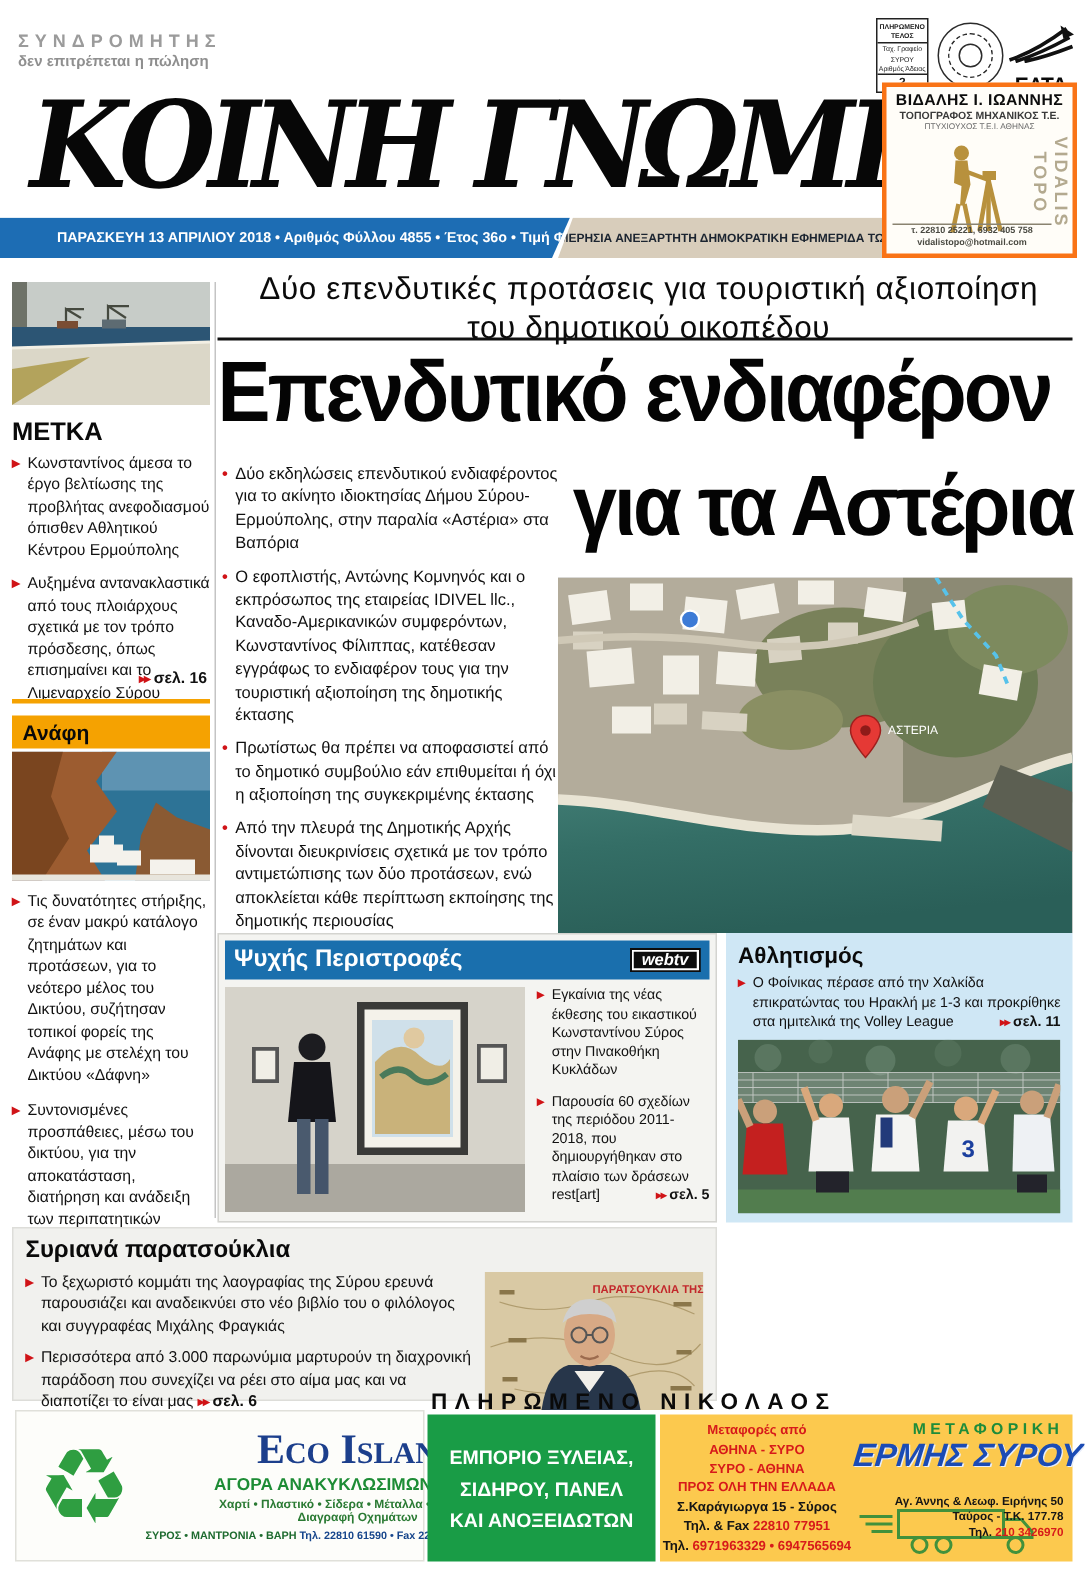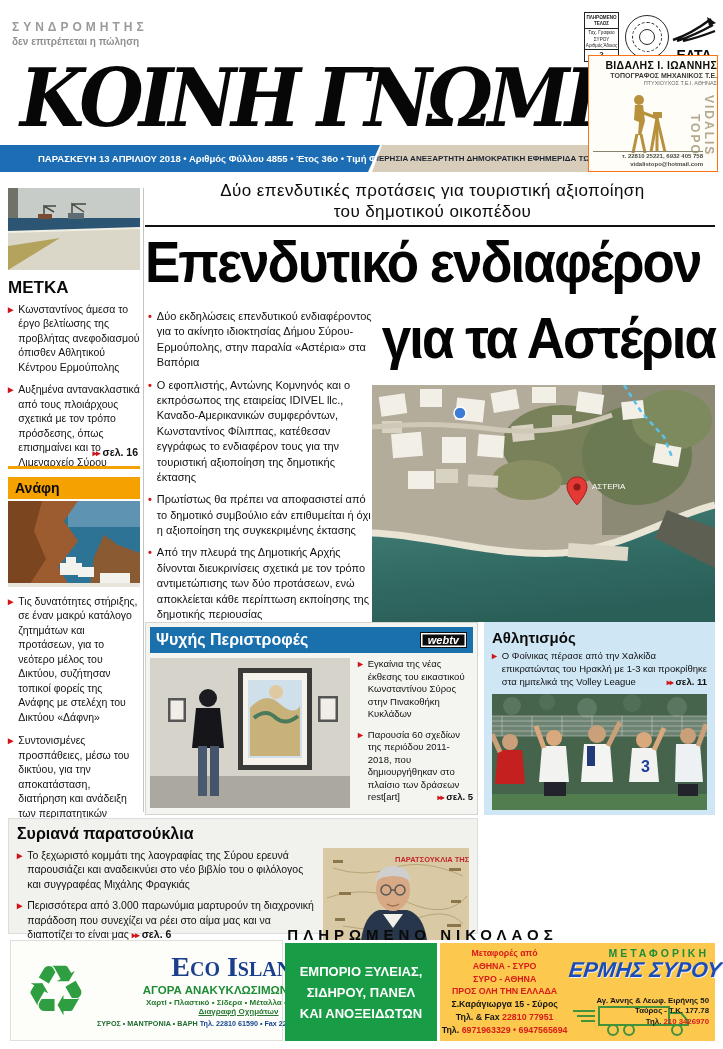--- a/index.html
+++ b/index.html
@@ -47,36 +47,36 @@
   }
   .tagbar {
     left:372px; top:145px; width:266px; height:27px; background:#d8cdbb;
     clip-path:polygon(10px 0, 100% 0, 100% 100%, 0 100%);
     color:#1b2430; font-weight:bold; font-size:8px;
     display:flex; align-items:center; justify-content:center; white-space:nowrap;
   }
 
   .vidalis {
     left:588px; top:55px; width:130px; height:117px; background:#fffdf8;
-    border:1px solid #f97316; text-align:right; overflow:hidden;
+    border:3px solid #f97316; text-align:center; overflow:hidden;
   }
   .vidalis .t1 { font-size:10.5px; font-weight:bold; color:#0c0c0c; margin-top:3px; letter-spacing:.3px; }
   .vidalis .t2 { font-size:7px; font-weight:bold; color:#3a3a3a; margin-top:1px; }
   .vidalis .t3 { font-size:5.5px; color:#6a6a6a; margin-top:1px; }
   .vidalis .vert {
     position:absolute; right:1px; top:28px; height:72px;
     writing-mode:vertical-rl; font-size:12px; font-weight:bold; color:#b3a98f; letter-spacing:2px;
   }
   .vidalis .contact { position:absolute; left:4px; right:14px; bottom:2px; border-top:1px solid #8a8370;
     font-size:6px; color:#4a4a42; font-weight:bold; line-height:1.3; padding-top:1px; }
   .vid-svg { position:absolute; left:28px; top:36px; }
 
   
   .kicker { left:150px; top:180px; width:565px; text-align:center;
-    font-size:17px; color:#0b0b0b; letter-spacing:.4px; line-height:1.25; }
+    font-size:21px; color:#0b0b0b; letter-spacing:.4px; line-height:1.25; }
   .lead-rule { left:145px; top:225px; width:570px; height:2px; background:#111; }
   .hl1 { left:145px; top:229px; width:570px; font-size:53px; font-weight:bold;
     letter-spacing:-2px; color:#040404; white-space:nowrap; transform:scaleY(1.08); transform-origin:left top; }
   .hl2 { left:145px; top:305px; width:570px; font-size:53px; font-weight:bold;
     letter-spacing:-2px; color:#040404; text-align:right; white-space:nowrap; transform:scaleY(1.08); transform-origin:left top; }
 
   ul.blist { list-style:none; }
   ul.blist li { display:flex; gap:5px; }
   .b-mark { color:#d01317; font-weight:bold; flex:0 0 auto; }
   .b-text { display:block; }
@@ -135,21 +135,21 @@
   
   .eco { left:10px; top:940px; width:273px; height:101px; background:#fdfdfa;
     border:1px solid #e0e0da; display:flex; align-items:center; padding:2px 4px; }
   .recycle { font-size:70px; line-height:72px; color:#2f9e41; width:82px; text-align:center; flex:0 0 auto;
     font-family:"DejaVu Sans", sans-serif; }
   .eco-col { flex:1; text-align:center; }
   .eco-name { font-family:"Liberation Serif", serif; font-variant:small-caps; font-weight:bold;
     font-size:28px; color:#1c3f8c; line-height:1; }
   .eco-l1 { color:#1d8c35; font-weight:bold; font-size:11.5px; margin-top:3px; }
   .eco-l2 { color:#2a7a33; font-weight:bold; font-size:8px; margin-top:2px; }
-  .eco-l3 { color:#2a7a33; font-weight:bold; font-size:8px;text-decoration:underline; }
+  .eco-l3 { color:#2a7a33; font-weight:bold; font-size:8px; }
   .eco-l4 { font-size:7.2px; margin-top:3px; white-space:nowrap; }
   .eco-l4 .loc { color:#1e6b2f; font-weight:bold; }
   .eco-l4 .tel { color:#17468c; font-weight:bold; }
 
   .alifragkis { left:240px; top:926px; width:365px; text-align:center;
     font-size:15px; font-weight:800; letter-spacing:5px; color:#0a0a0a; white-space:nowrap; }
 
   .xylia { left:285px; top:943px; width:152px; height:98px; background:#199c46;
     color:#fff; font-weight:800; font-size:13px; text-align:center;
     display:flex; flex-direction:column; justify-content:center; gap:6px; }

